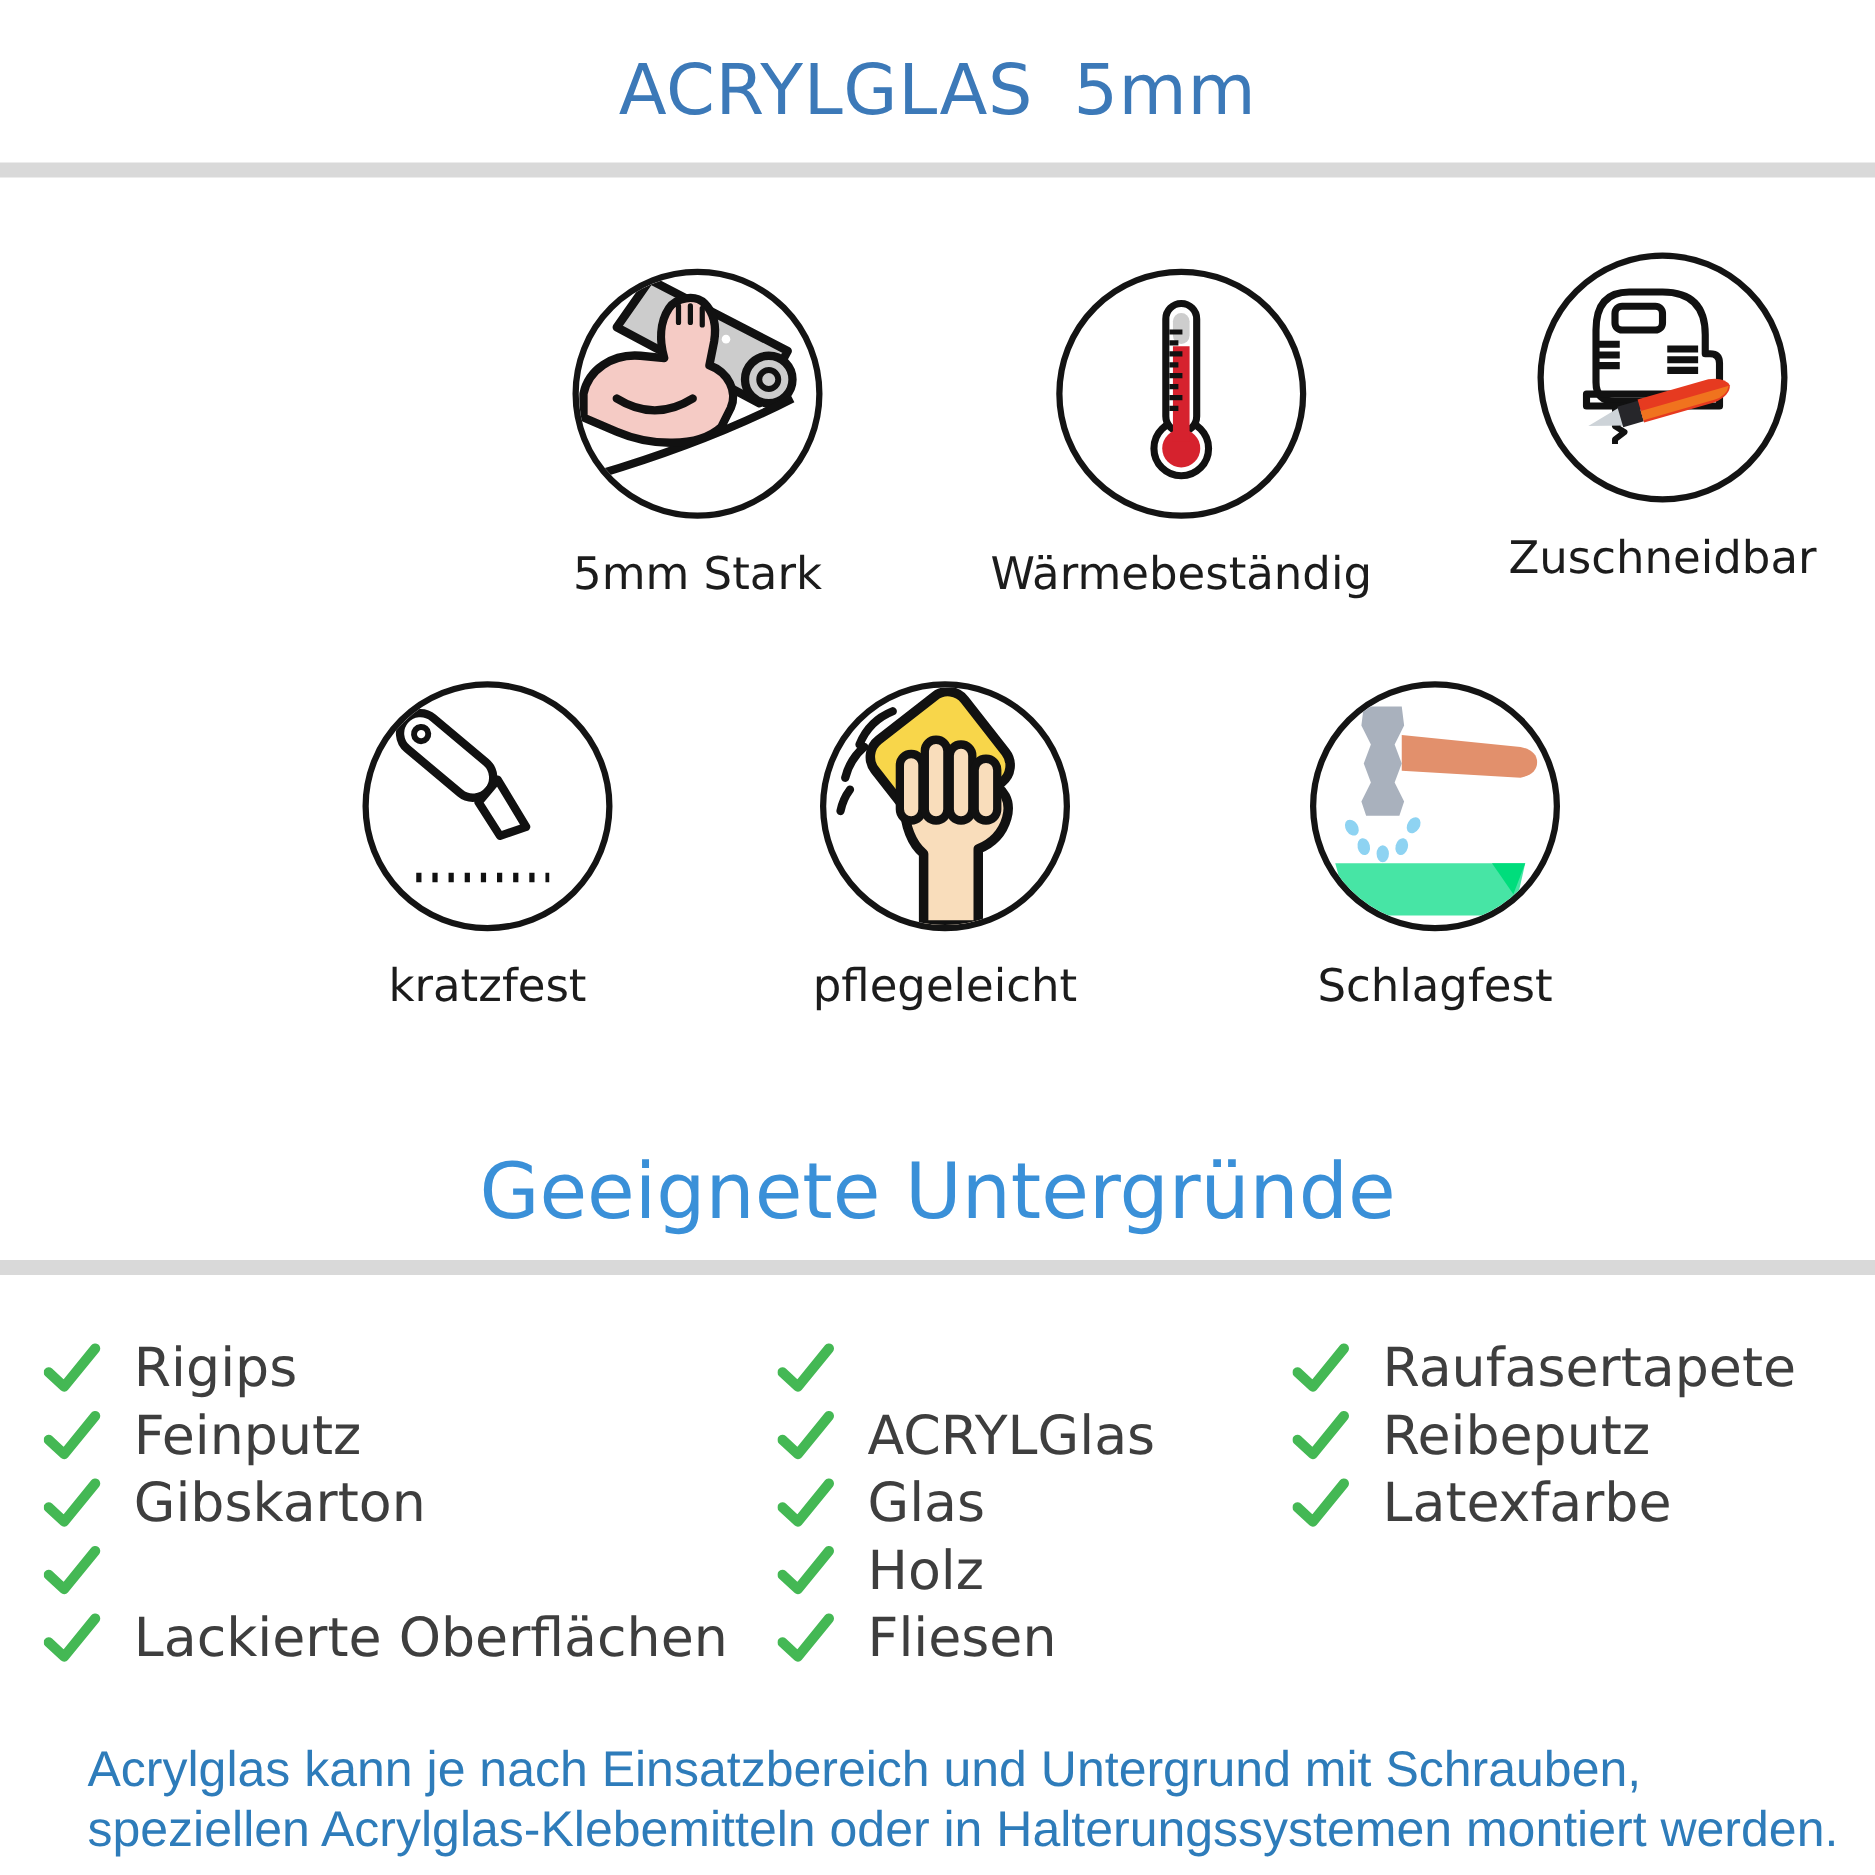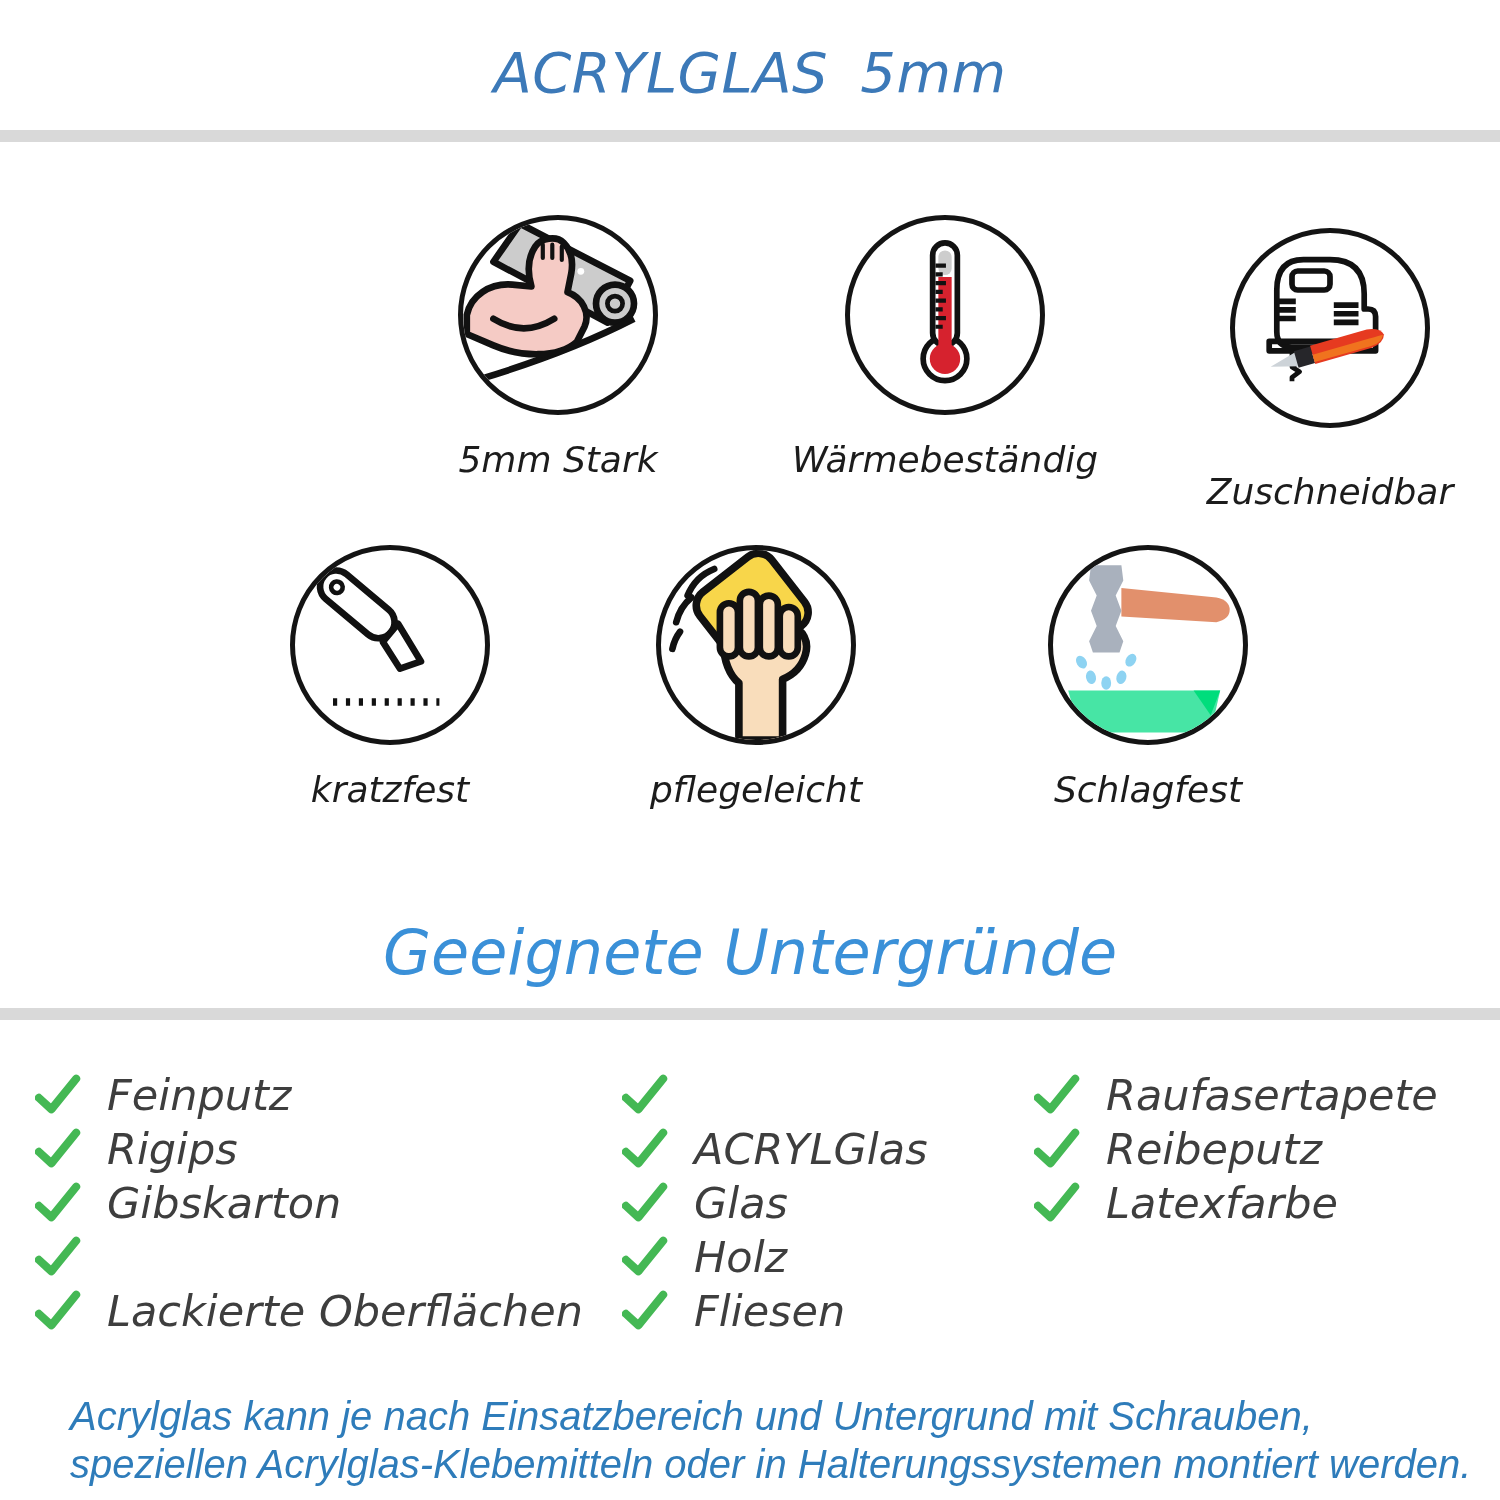--- a/index.html
+++ b/index.html
@@ -1,34 +1,34 @@
 <!DOCTYPE html>
 <html><head>
 <meta charset="utf-8">
 <style>
   html,body{margin:0;padding:0;background:#fff;}
   .canvas{position:relative;width:1500px;height:1500px;background:#ffffff;overflow:hidden;
-          font-family:"Liberation Sans",sans-serif;font-style:italic;}
+          font-family:"Liberation Sans",sans-serif;}
 
   .title{position:absolute;top:40px;left:0;width:100%;text-align:center;
          font-family:"DejaVu Sans",sans-serif;font-size:56px;color:#3c79b8;
          letter-spacing:0.5px;word-spacing:14px;}
 
   .bar{position:absolute;left:0;width:100%;height:12px;background:#d9d9d9;}
   .bar1{top:130px;} .bar2{top:1008px;}
 
   .feature{position:absolute;width:260px;display:flex;flex-direction:column;align-items:center;}
   .ring{width:200px;height:200px;border:5px solid #141414;border-radius:50%;
         box-sizing:border-box;background:#fff;overflow:hidden;
         display:flex;align-items:center;justify-content:center;}
   .ring svg{width:190px;height:190px;display:block;}
   .feat-label{margin-top:24px;font-family:"DejaVu Sans",sans-serif;font-size:36px;
               color:#1c1c1c;white-space:nowrap;}
 
-  .f1{left:40px;top:215px;} .f2{left:428px;top:215px;} .f3{left:815px;top:215px;} .f4{left:1200px;top:228px;gap:19px;}
+  .f1{left:40px;top:215px;} .f2{left:428px;top:215px;} .f3{left:815px;top:215px;} .f4{left:1200px;top:202px;}
   .f5{left:260px;top:545px;} .f6{left:626px;top:545px;} .f7{left:1018px;top:545px;}
 
   .heading{position:absolute;top:916px;left:0;width:100%;text-align:center;
            font-family:"DejaVu Sans",sans-serif;font-size:62px;color:#3a90d8;}
 
   .col{position:absolute;top:1068px;display:flex;flex-direction:column;}
   .colA{left:35px;} .colB{left:622px;} .colC{left:1034px;}
   .check-item{display:flex;align-items:center;height:54px;}
   .check-item svg{width:46px;height:42px;margin-right:26px;flex:0 0 auto;}
   .check-txt{font-family:"DejaVu Sans",sans-serif;font-size:43px;color:#3e3e3e;white-space:nowrap;}
@@ -151,27 +151,27 @@
   </div>
 
   <div class="heading">Geeignete Untergründe</div>
   <div class="bar bar2"></div>
 
   <div class="col colA">
     <div class="check-item">
       <svg viewBox="0 0 48 44">
           <polyline points="4,25 17,37 43,5" stroke="#44b854" stroke-width="8.5" fill="none" stroke-linecap="round" stroke-linejoin="round"></polyline>
         </svg>
+      <span class="check-txt">Rigips</span>
+    </div>
+    <div class="check-item">
+      <svg viewBox="0 0 48 44">
+          <polyline points="4,25 17,37 43,5" stroke="#44b854" stroke-width="8.5" fill="none" stroke-linecap="round" stroke-linejoin="round"></polyline>
+        </svg>
       <span class="check-txt">Feinputz</span>
-    </div>
-    <div class="check-item">
-      <svg viewBox="0 0 48 44">
-          <polyline points="4,25 17,37 43,5" stroke="#44b854" stroke-width="8.5" fill="none" stroke-linecap="round" stroke-linejoin="round"></polyline>
-        </svg>
-      <span class="check-txt">Rigips</span>
     </div>
     <div class="check-item">
       <svg viewBox="0 0 48 44">
           <polyline points="4,25 17,37 43,5" stroke="#44b854" stroke-width="8.5" fill="none" stroke-linecap="round" stroke-linejoin="round"></polyline>
         </svg>
       <span class="check-txt">Gibskarton</span>
     </div>
     <div class="check-item">
       <svg viewBox="0 0 48 44">
           <polyline points="4,25 17,37 43,5" stroke="#44b854" stroke-width="8.5" fill="none" stroke-linecap="round" stroke-linejoin="round"></polyline>

